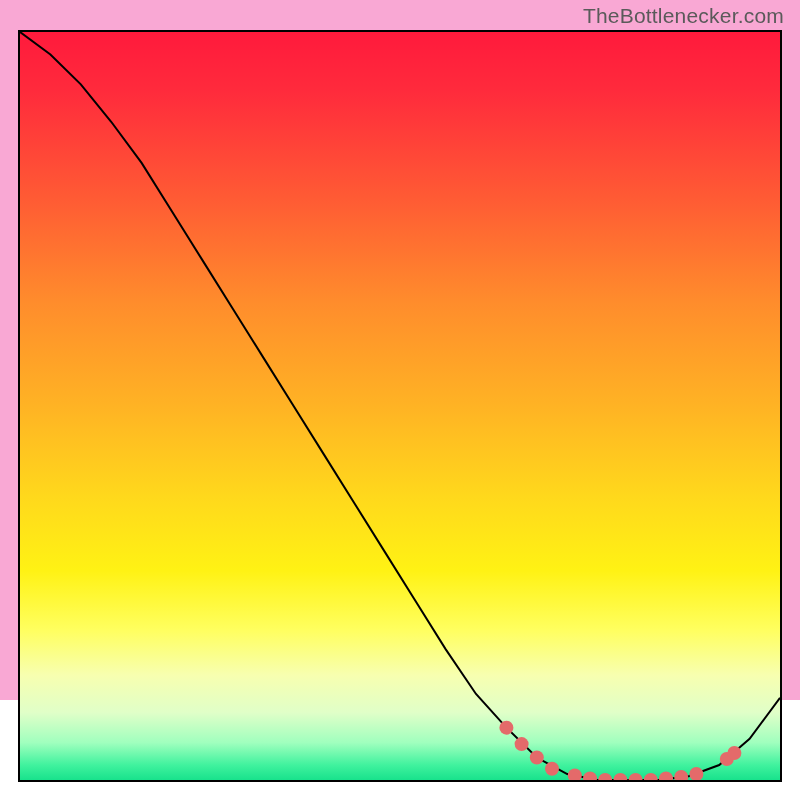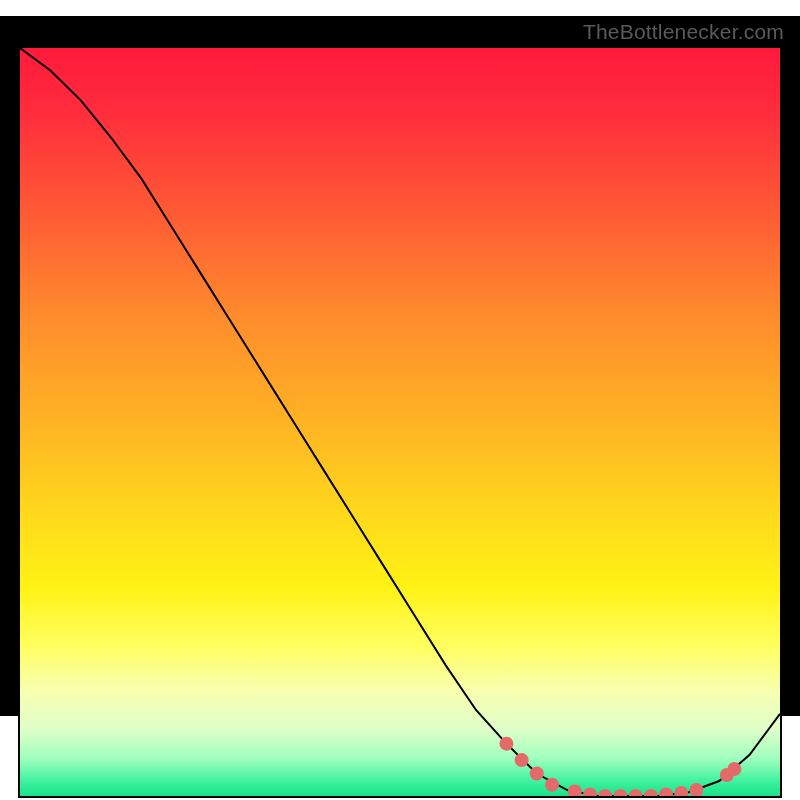--- a/index.html
+++ b/index.html
@@ -7,22 +7,21 @@
     padding: 0;
     width: 800px;
     height: 800px;
     overflow: hidden;
     font-family: Arial, Helvetica, sans-serif;
   }
   .container {
     position: relative;
     width: 800px;
     height: 700px;
-    background: #000000;
-    margin-top: 16px;
+    background: #f9a8d4;
   }
   .plot-area {
     position: absolute;
     left: 18px;
     top: 30px;
     width: 764px;
     height: 752px;
     border: 2px solid #000000;
     background: linear-gradient(to bottom,
       #ff1a3c 0%,

